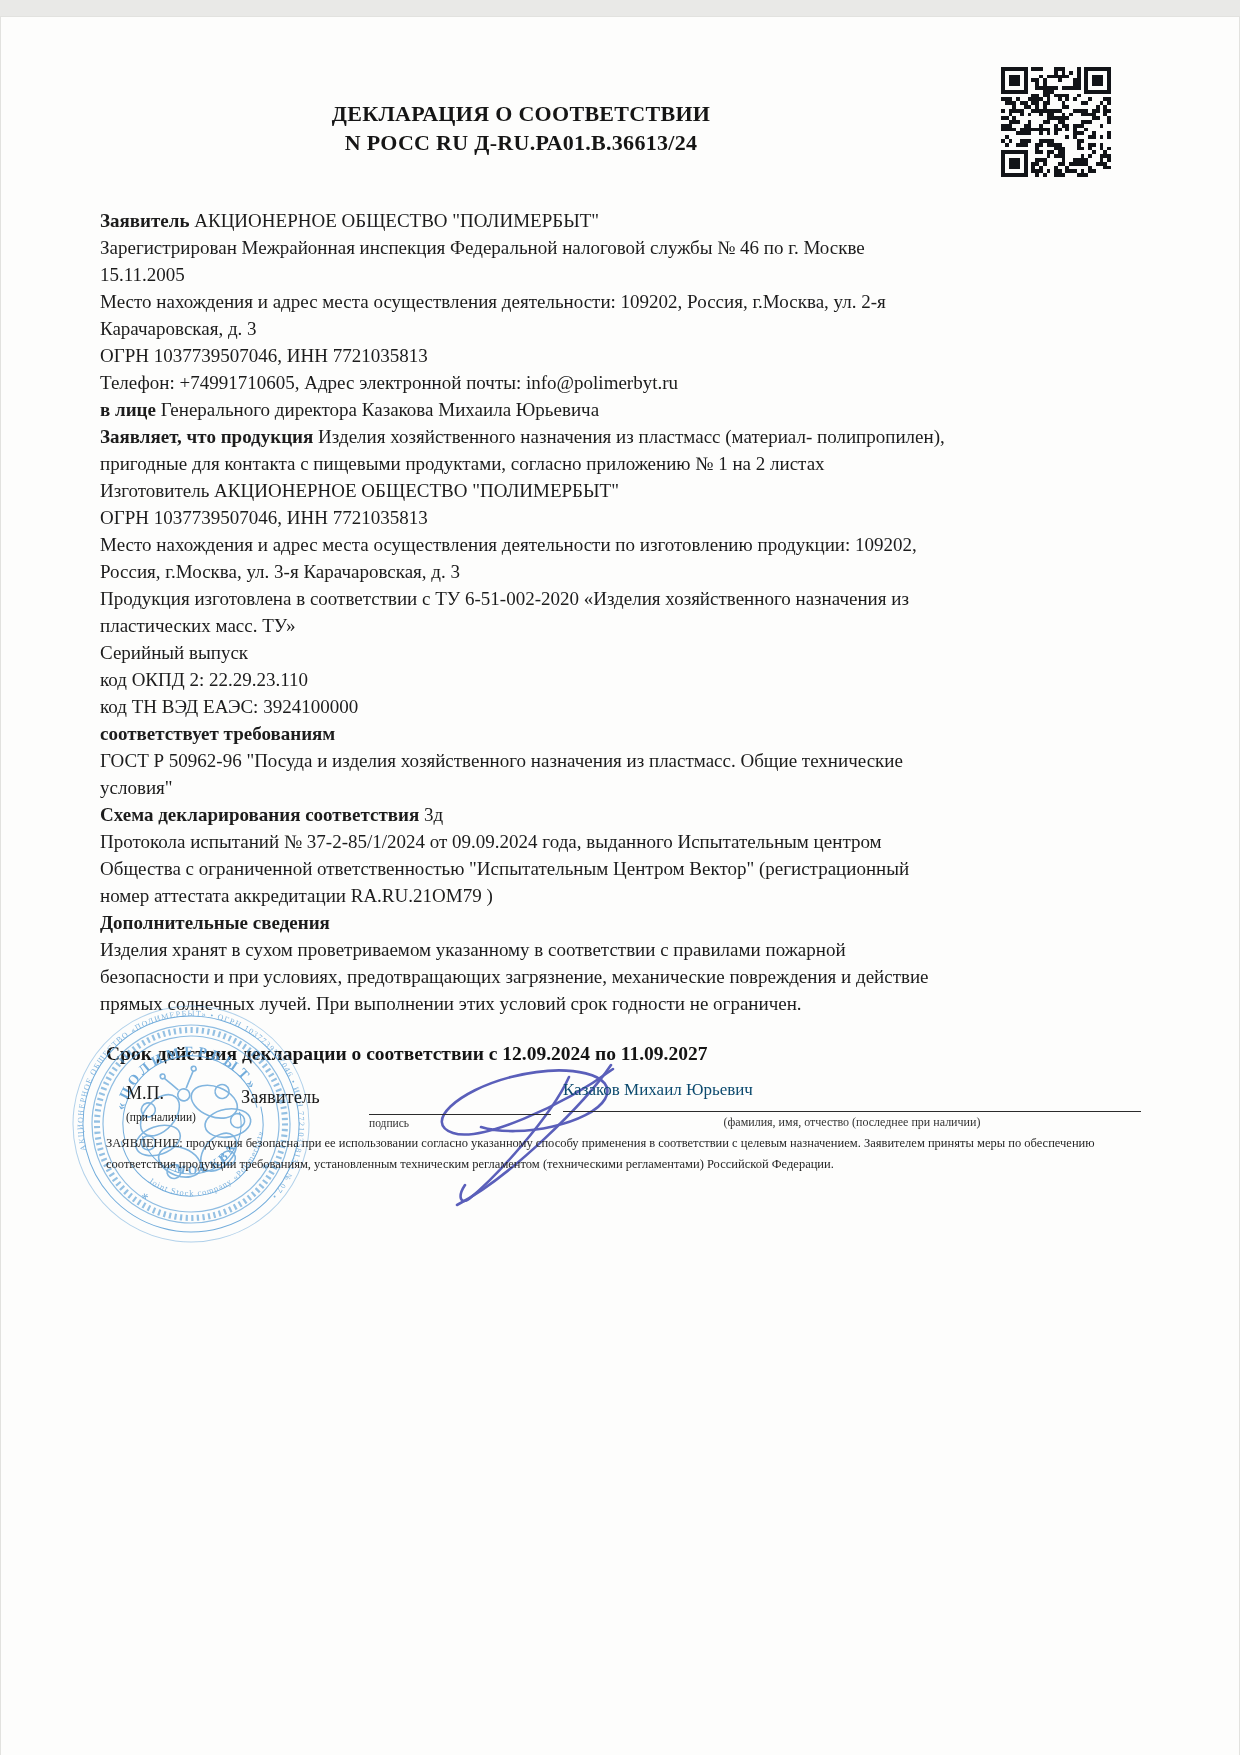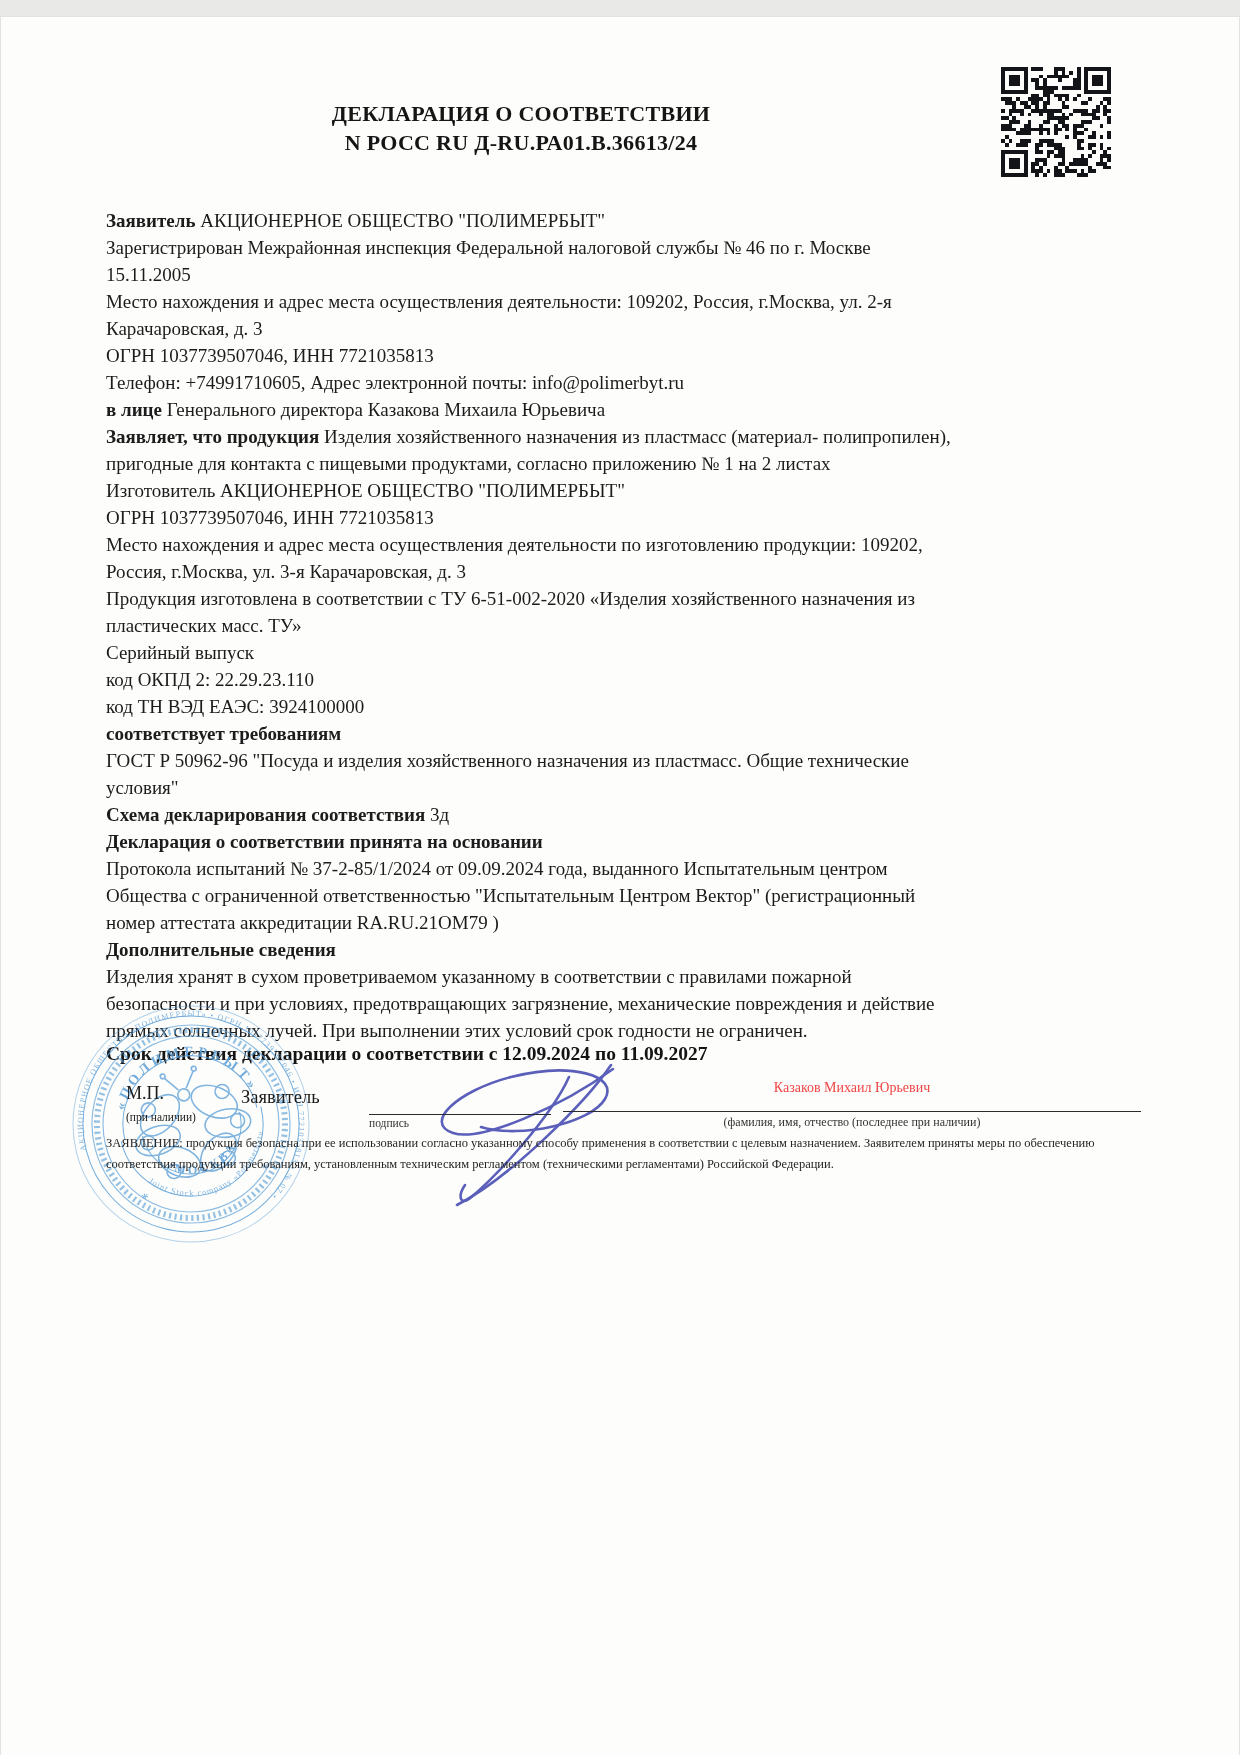--- a/index.html
+++ b/index.html
@@ -13,34 +13,34 @@
     font-family:"Liberation Serif","DejaVu Serif",serif;
     color:#1c1c1c;
     overflow:hidden;
   }
   .title{
     position:absolute;top:82px;left:0;width:1040px;
     text-align:center;font-weight:bold;font-size:22px;line-height:29px;
     letter-spacing:.3px;color:#151515;
   }
   .qr{position:absolute;left:1000px;top:50px;width:110px;height:110px;}
-  .body-text{position:absolute;left:105px;top:190px;width:1060px;}
+  .body-text{position:absolute;left:99px;top:190px;width:1060px;}
   .bline{height:27px;line-height:27px;font-size:19px;white-space:nowrap;}
   .bline b{font-weight:bold;}
   .validity{
     position:absolute;left:105px;top:1026px;width:1000px;
     font-weight:bold;font-size:19.5px;white-space:nowrap;color:#141414;
   }
   .mp{position:absolute;left:125px;top:1066px;font-size:18px;}
   .mp-note{position:absolute;left:112px;top:1094px;font-size:11.5px;padding-left:13px;}
   .applicant{position:absolute;left:240px;top:1070px;font-size:18.5px;}
   .sig-line1{position:absolute;left:368px;top:1097px;width:182px;border-top:1.5px solid #2b2b2b;}
   .sig-caption{position:absolute;left:368px;top:1100px;width:182px;text-align:left;font-size:11.5px;color:#333;}
   .sig-line2{position:absolute;left:562px;top:1094px;width:578px;border-top:1.5px solid #2b2b2b;}
-  .fio-name{position:absolute;left:562px;top:1063px;width:578px;text-align:center;font-size:14px;color:#ef4444;}
+  .fio-name{position:absolute;left:562px;top:1063px;width:578px;text-align:left;font-size:17px;color:#0c4a6e;}
   .fio-caption{position:absolute;left:562px;top:1098px;width:578px;text-align:center;font-size:12px;color:#333;}
   .fine-print{position:absolute;left:105px;top:1116px;width:1060px;font-size:12.5px;line-height:20.5px;color:#262626;}
   .stamp{position:absolute;left:48px;top:965px;width:284px;height:284px;opacity:.85;pointer-events:none;}
   .signature-ink{position:absolute;left:360px;top:1030px;width:320px;height:170px;pointer-events:none;}
 </style>
 </head>
 <body>
 
 <div class="page">
 
@@ -468,21 +468,20 @@
       <div class="bline">Россия, г.Москва, ул. 3-я Карачаровская, д. 3</div>
       <div class="bline">Продукция изготовлена в соответствии с ТУ 6-51-002-2020 «Изделия хозяйственного назначения из</div>
       <div class="bline">пластических масс. ТУ»</div>
       <div class="bline">Серийный выпуск</div>
       <div class="bline">код ОКПД 2: 22.29.23.110</div>
       <div class="bline">код ТН ВЭД ЕАЭС: 3924100000</div>
       <div class="bline"><b>соответствует требованиям</b></div>
       <div class="bline">ГОСТ Р 50962-96  "Посуда и изделия хозяйственного назначения из пластмасс. Общие технические</div>
       <div class="bline">условия"</div>
       <div class="bline"><b>Схема декларирования соответствия</b> 3д</div>
-      <div class="bline"><b>Декларация о соответствии принята на основании</b></div>
       <div class="bline">Протокола испытаний № 37-2-85/1/2024 от 09.09.2024 года, выданного Испытательным центром</div>
       <div class="bline">Общества с ограниченной ответственностью "Испытательным Центром Вектор" (регистрационный</div>
       <div class="bline">номер аттестата аккредитации RA.RU.21ОМ79 )</div>
       <div class="bline"><b>Дополнительные сведения</b></div>
       <div class="bline">Изделия хранят в сухом проветриваемом указанному в соответствии с правилами пожарной</div>
       <div class="bline">безопасности и при условиях, предотвращающих загрязнение, механические повреждения и действие</div>
       <div class="bline">прямых солнечных лучей. При выполнении этих условий срок годности не ограничен.</div>
     </div>
 
   <div class="validity">Срок действия декларации о соответствии с 12.09.2024 по 11.09.2027</div>

